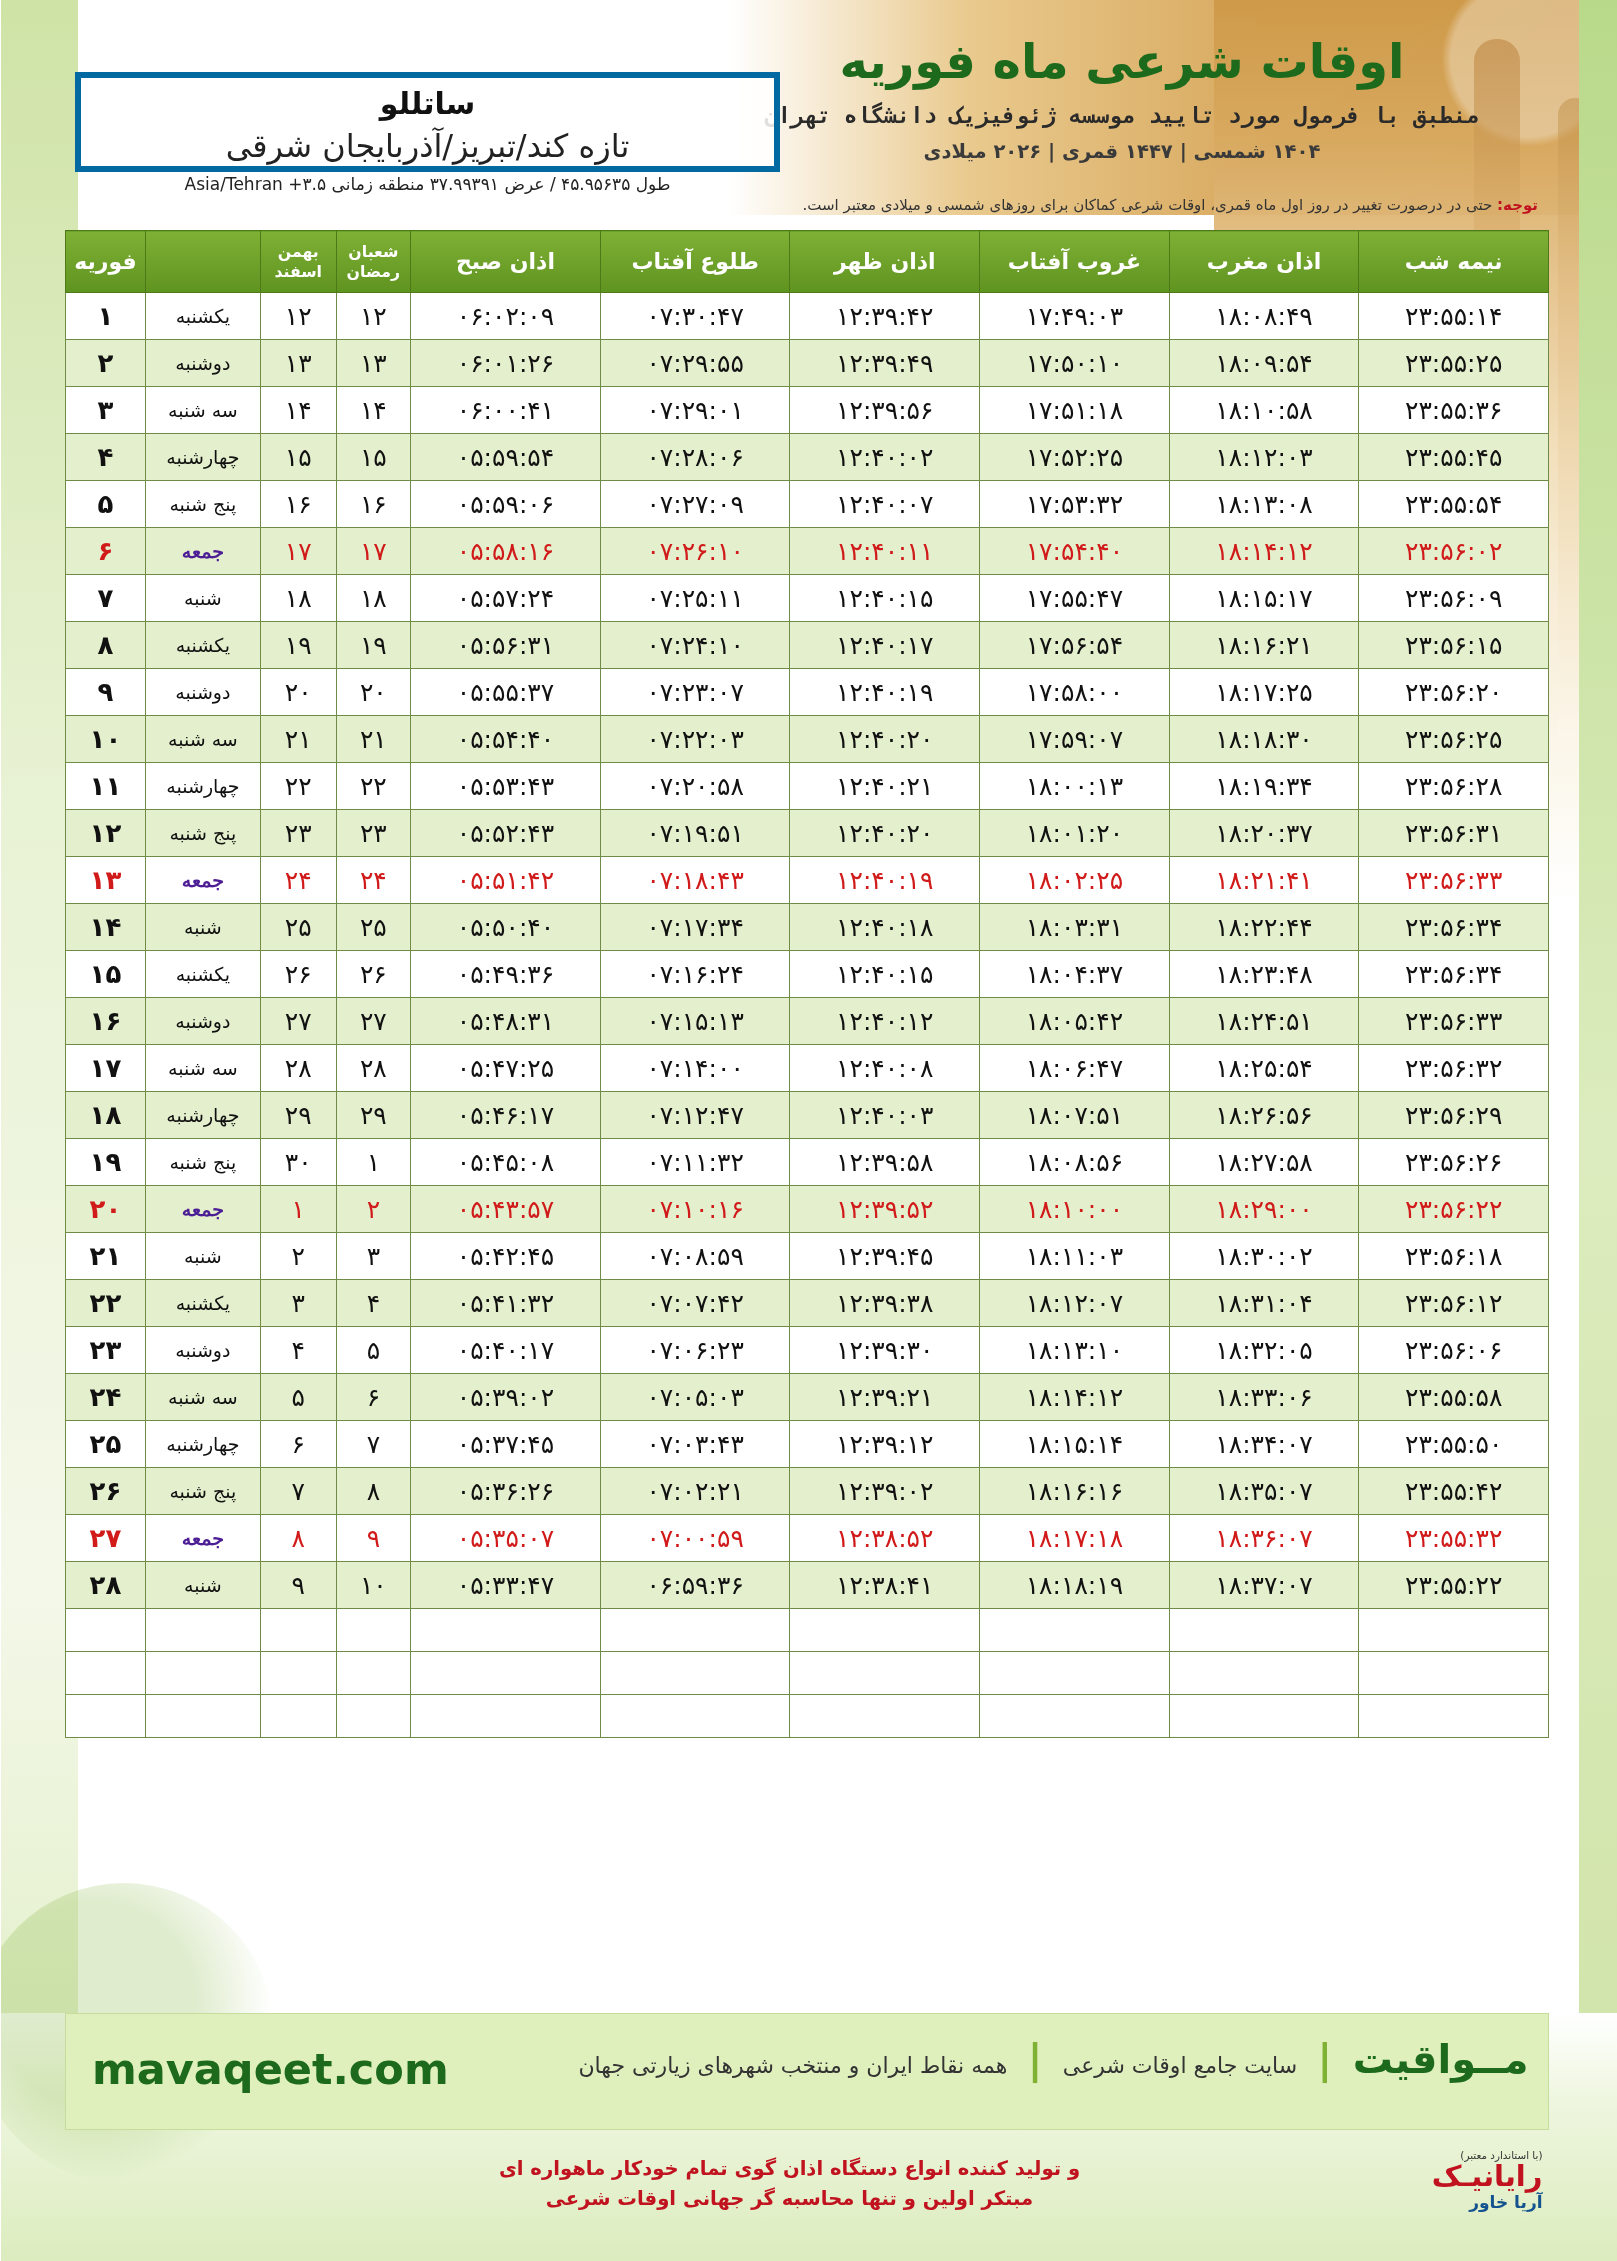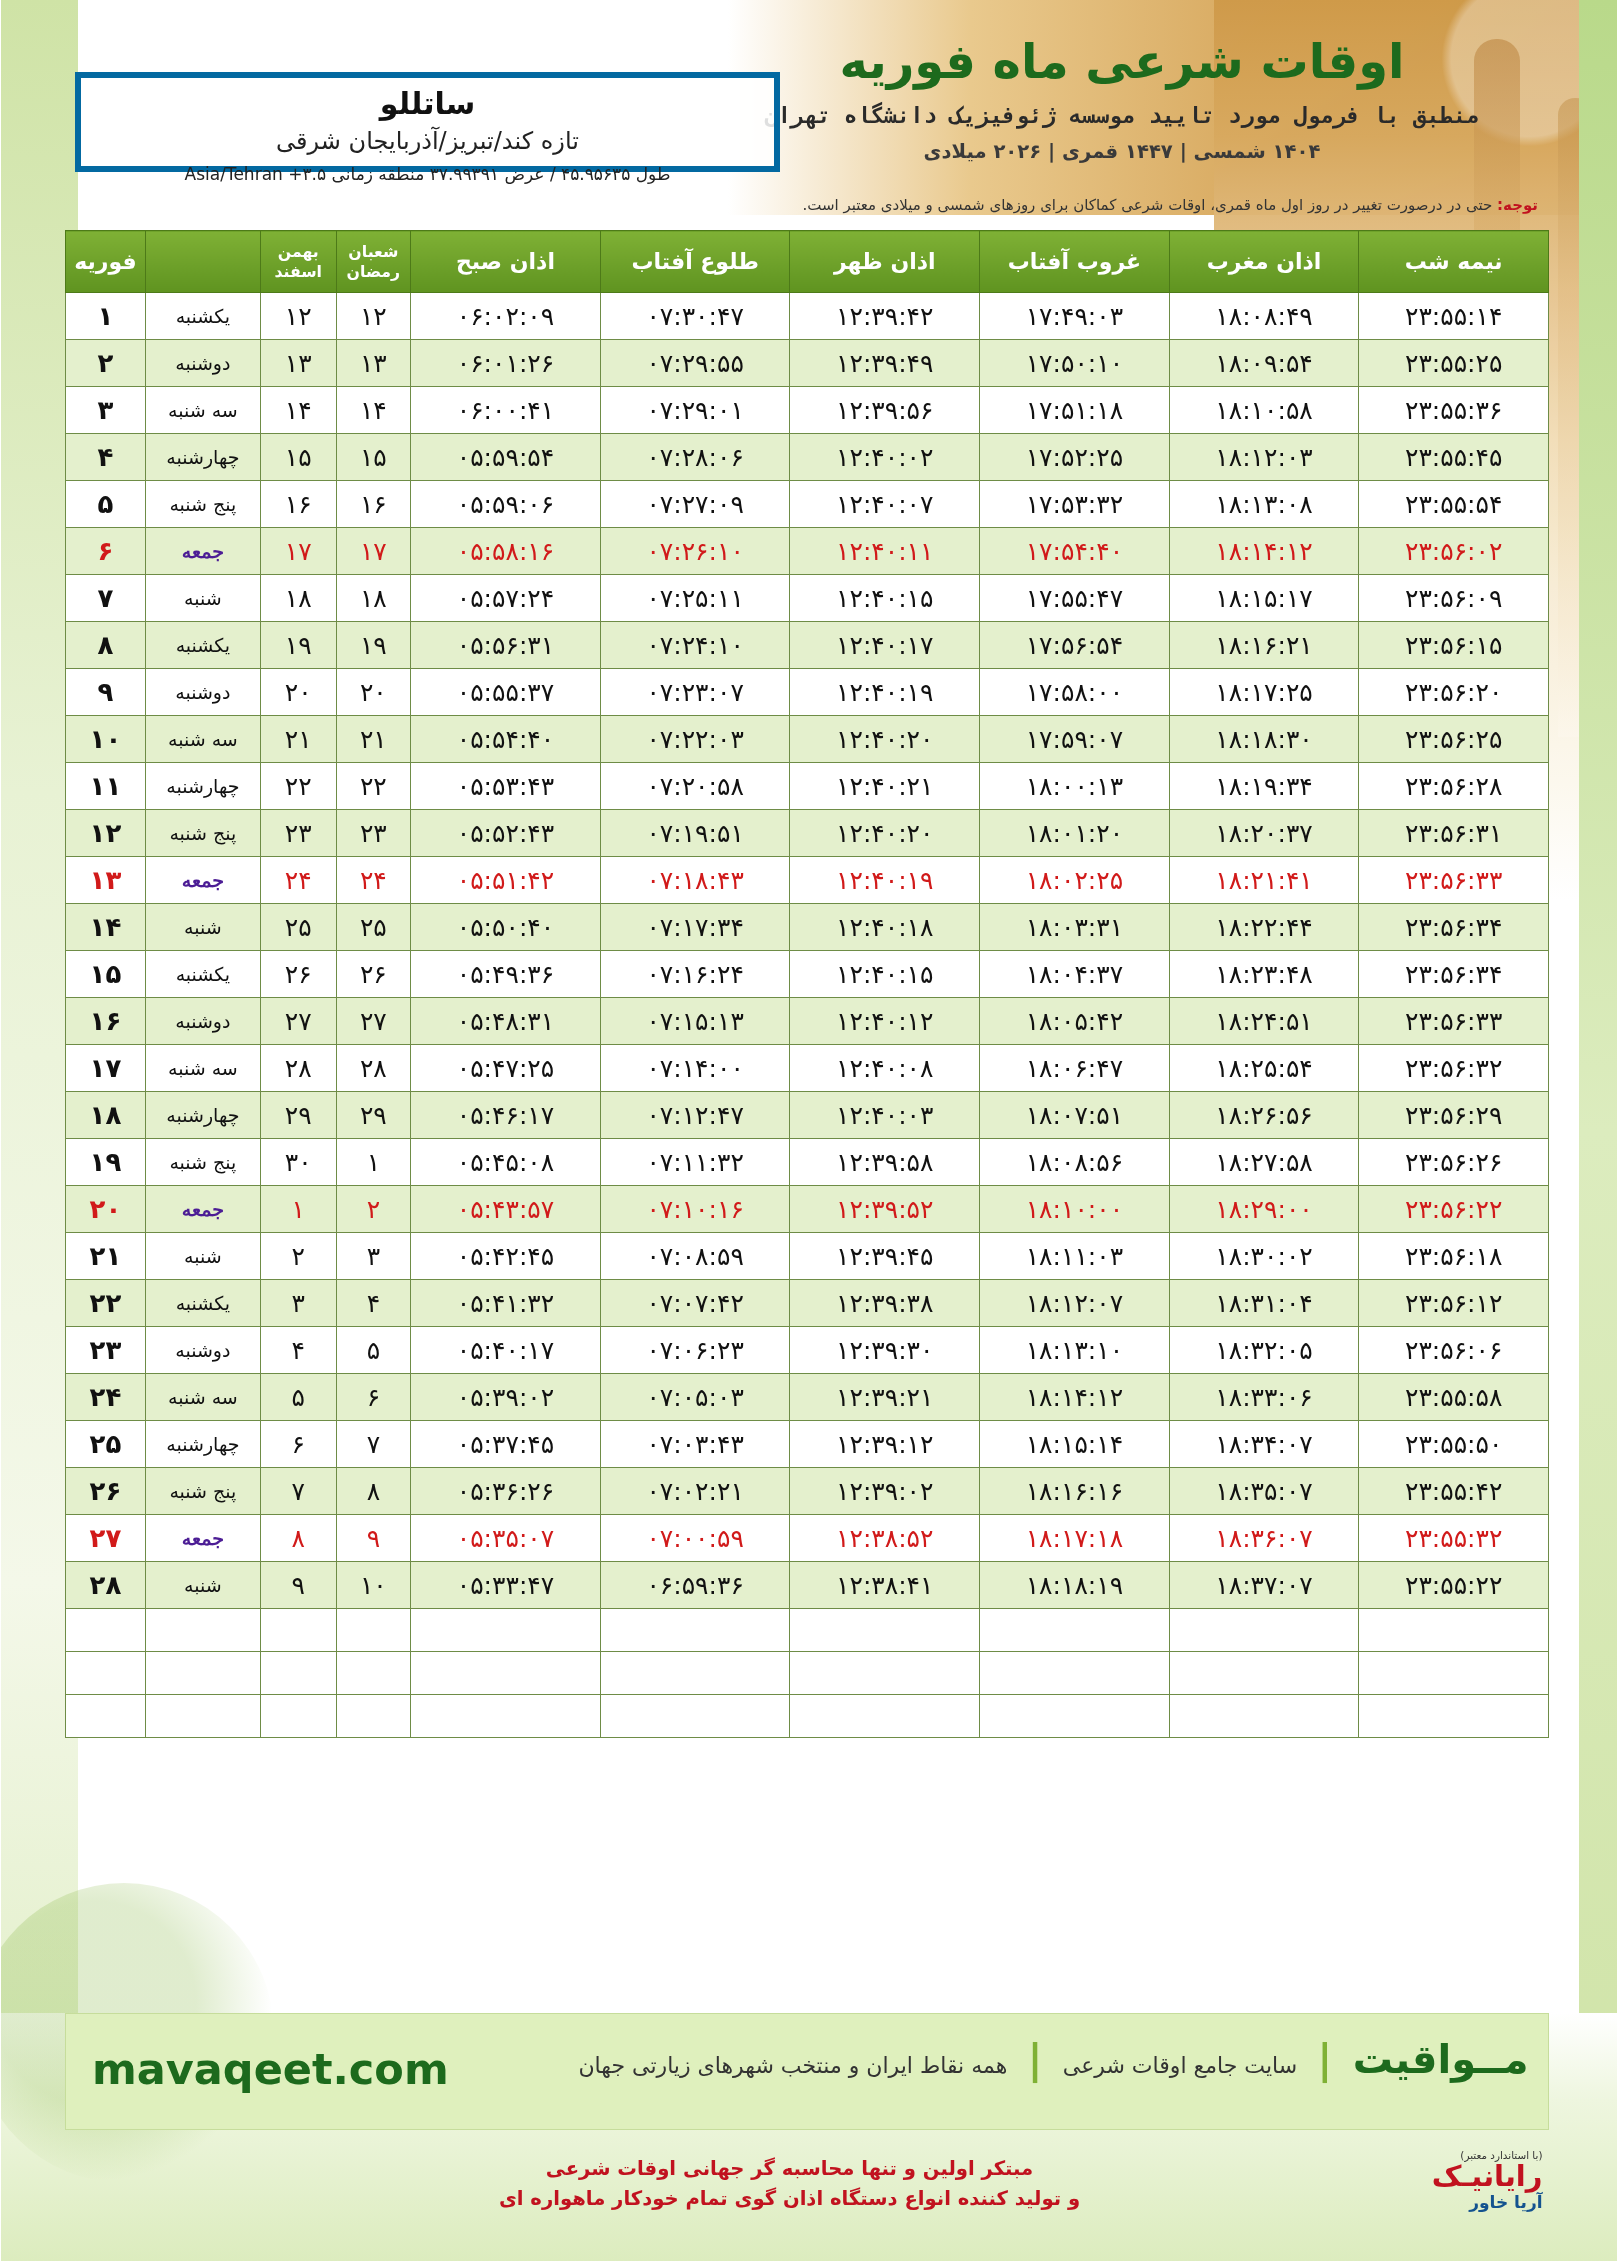--- a/index.html
+++ b/index.html
@@ -69,21 +69,21 @@
   .date-line{
     font-size:19.6px;color:#3a3a3a;margin-top:10.4px;font-weight:bold;
   }
 
   .city-box{
     position:absolute;left:75px;top:46px;width:705px;height:100px;
     border:6px solid #0369a1;background:rgba(255,255,255,.85);
     text-align:center;box-sizing:border-box;padding-top:7.8px;
   }
   .city-name{font-size:30px;font-weight:bold;color:#111;}
-  .city-sub{font-size:24px;color:#222;margin-top:6.5px;}
+  .city-sub{font-size:32px;color:#222;margin-top:6.5px;}
   .city-geo{font-size:17px;color:#222;margin-top:9px;direction:rtl;}
 
   .note-line{
     position:absolute;left:77px;top:196px;width:1461px;
     font-size:15px;color:#333;text-align:right;
   }
   .note-line b{color:#c1121f;}
 
   
   .table-wrap{
@@ -618,22 +618,22 @@
       <span class="small">سایت جامع اوقات شرعی</span>
       <span class="sep">|</span>
       <span class="small">همه نقاط ایران و منتخب شهرهای زیارتی جهان</span>
     </span>
   </div>
   <div class="brand-left">mavaqeet.com</div>
 </div>
 
 <div class="footer-bottom">
   <div class="fb-mid">
+    <div>و تولید کننده انواع دستگاه اذان گوی تمام خودکار ماهواره ای</div>
     <div>مبتکر اولین و تنها محاسبه گر جهانی اوقات شرعی</div>
-    <div>و تولید کننده انواع دستگاه اذان گوی تمام خودکار ماهواره ای</div>
   </div>
   <div class="fb-logos">
     <div class="logo-box">
       <div class="logo-rayaneek">
         <span class="tiny">(با استاندارد معتبر)</span>
         <span>رایانیـک</span>
         <span class="blue">آریا خاور</span>
       </div>
     </div>
   </div>

